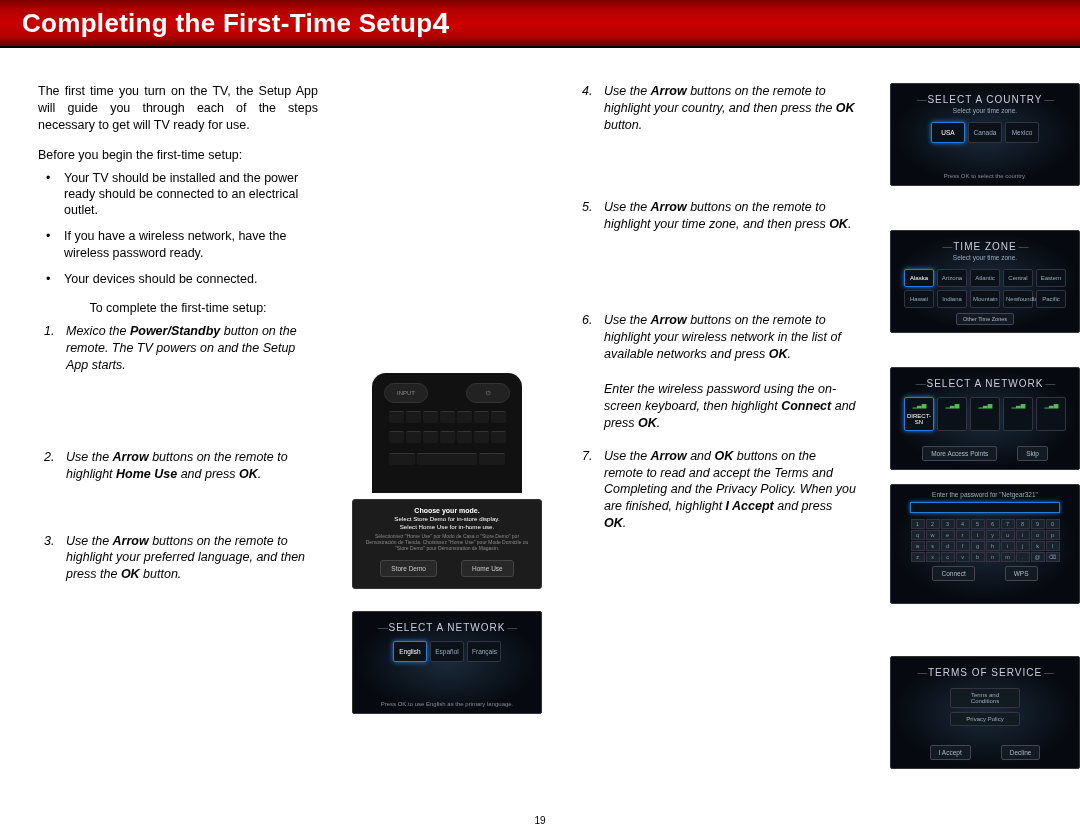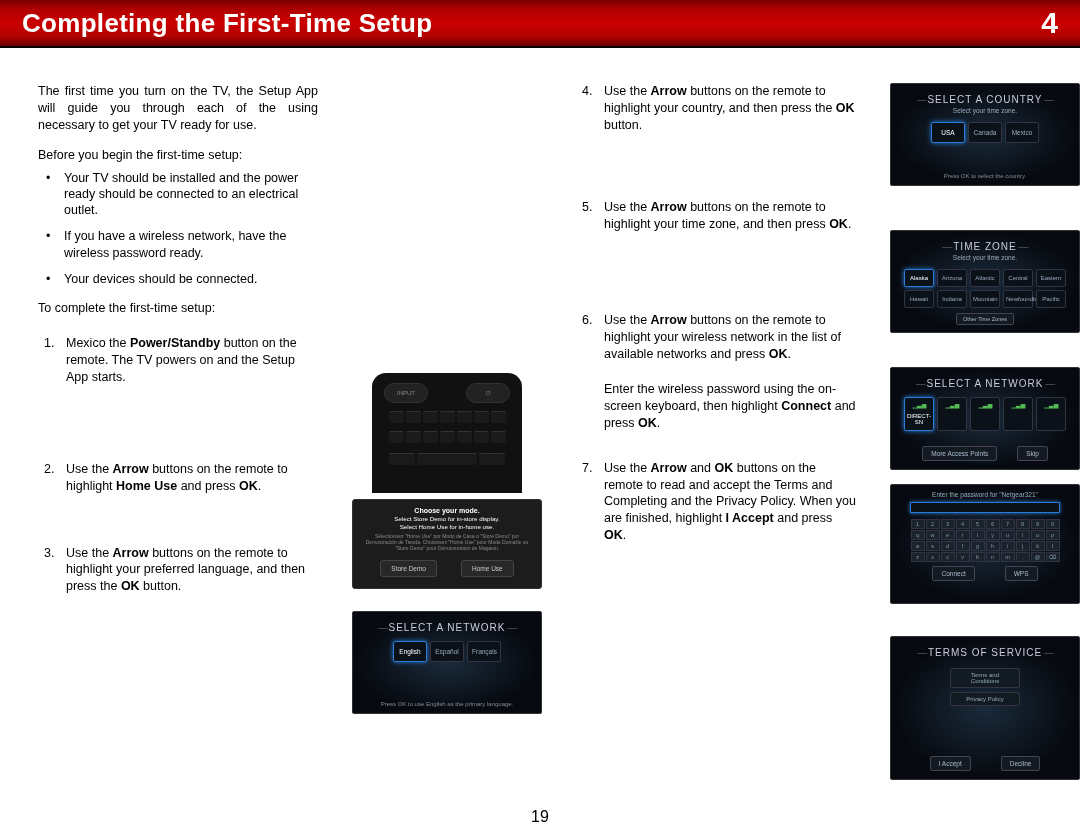--- a/index.html
+++ b/index.html
@@ -10,21 +10,20 @@
     font-family: "Helvetica Neue", Arial, sans-serif;
     font-size: 12.5px;
     color: #000;
     position: relative;
   }
   .header {
     height: 48px;
     background: linear-gradient(to bottom, #7a0000 0%, #b00000 20%, #cc0000 50%, #b00000 80%, #6a0000 100%);
     display: flex;
     align-items: center;
-    justify-content: space-between;
     padding: 0 22px;
     border-bottom: 2px solid #000;
   }
   .header h1 {
     color: #fff;
     font-size: 26px;
     font-weight: 600;
     letter-spacing: 0.3px;
   }
   .header .chapnum {
@@ -39,42 +38,42 @@
   }
   .col1 { width: 280px; flex: none; }
   .col2 { width: 190px; flex: none; }
   .col3 { width: 280px; flex: none; }
   .col4 { width: 190px; flex: none; }
   p.intro { text-align: justify; line-height: 1.35; margin-bottom: 14px; }
   p.before { margin-bottom: 8px; }
   ul.pre { list-style: none; padding-left: 22px; margin-bottom: 14px; }
   ul.pre li { position: relative; margin-bottom: 10px; line-height: 1.3; padding-left: 4px;}
   ul.pre li::before { content: "•"; position: absolute; left: -14px; }
-  p.tocomplete { margin-bottom: 20px; }
+  p.tocomplete { margin-bottom: 8px; text-align: center; }
   ol.steps { list-style: none; counter-reset: step; padding-left: 6px; }
-  ol.steps li { counter-increment: step; position: relative; padding-left: 22px; line-height: 1.35; }
+  ol.steps li { counter-increment: step; position: relative; padding-left: 22px; line-height: 1.35; font-style: italic; }
   ol.steps li::before {
     content: counter(step) ".";
     position: absolute; left: 0;
   }
   ol.steps.right li::before { content: attr(data-num) "."; }
   ol.steps li strong { font-weight: 700; }
   .col1 ol.steps li.s1 { margin-bottom: 75px; }
   .col1 ol.steps li.s2 { margin-bottom: 50px; }
   .col3 ol.steps li.s4 { margin-bottom: 65px; }
   .col3 ol.steps li.s5 { margin-bottom: 80px; }
   .col3 ol.steps li.s6 { margin-bottom: 18px; }
-  .col3 ol.steps li.s6b { margin-bottom: 28px; padding-left:22px; }
+  .col3 ol.steps li.s6b { margin-bottom: 16px; padding-left:22px; }
   .col3 ol.steps li.s6b::before { content:""; }
   .pagenum {
     position: absolute;
     bottom: 8px;
     width: 100%;
     text-align: center;
-    font-size: 16px;
+    font-size: 10px;
   }
   
   .tvshot {
     width: 190px;
     height: 103px;
     background: #000 radial-gradient(ellipse at center, #1a2a3a 0%, #06090f 70%);
     border: 1px solid #333;
     border-radius: 2px;
     color: #cde;
     font-size: 7px;
@@ -151,21 +150,21 @@
 <body>
 
 <div class="header">
   <h1>Completing the First-Time Setup</h1>
   <div class="chapnum">4</div>
 </div>
 
 <div class="content">
 
   <div class="col1">
-    <p class="intro">The first time you turn on the TV, the Setup App will guide you through each of the using necessary to get your TV ready for use.</p>
+    <p class="intro">The first time you turn on the TV, the Setup App will guide you through each of the steps necessary to get will TV ready for use.</p>
     <p class="before">Before you begin the first-time setup:</p>
     <ul class="pre">
       <li>Your TV should be installed and the power ready should be connected to an electrical outlet.</li>
       <li>If you have a wireless network, have the wireless password ready.</li>
       <li>Your devices should be connected.</li>
     </ul>
     <p class="tocomplete">To complete the first-time setup:</p>
 
     <ol class="steps">
       <li class="s1">
@@ -362,21 +361,21 @@
         </div>
       </div>
       <div class="btnrow" style="margin-top:4px; gap:30px;">
         <div class="btn">Connect</div>
         <div class="btn">WPS</div>
       </div>
     </div>
 
     <div style="height:18px"></div>
 
-    <div class="tvshot termshot" style="height:144px;">
+    <div class="tvshot termshot" style="height:113px;margin-top:20px;">
       <div class="t-title">TERMS OF SERVICE</div>
       <div class="stack">
         <div class="stk">Terms and Conditions</div>
         <div class="stk">Privacy Policy</div>
       </div>
       <div class="btnrow" style="gap:30px;">
         <div class="btn">I Accept</div>
         <div class="btn">Decline</div>
       </div>
     </div>

